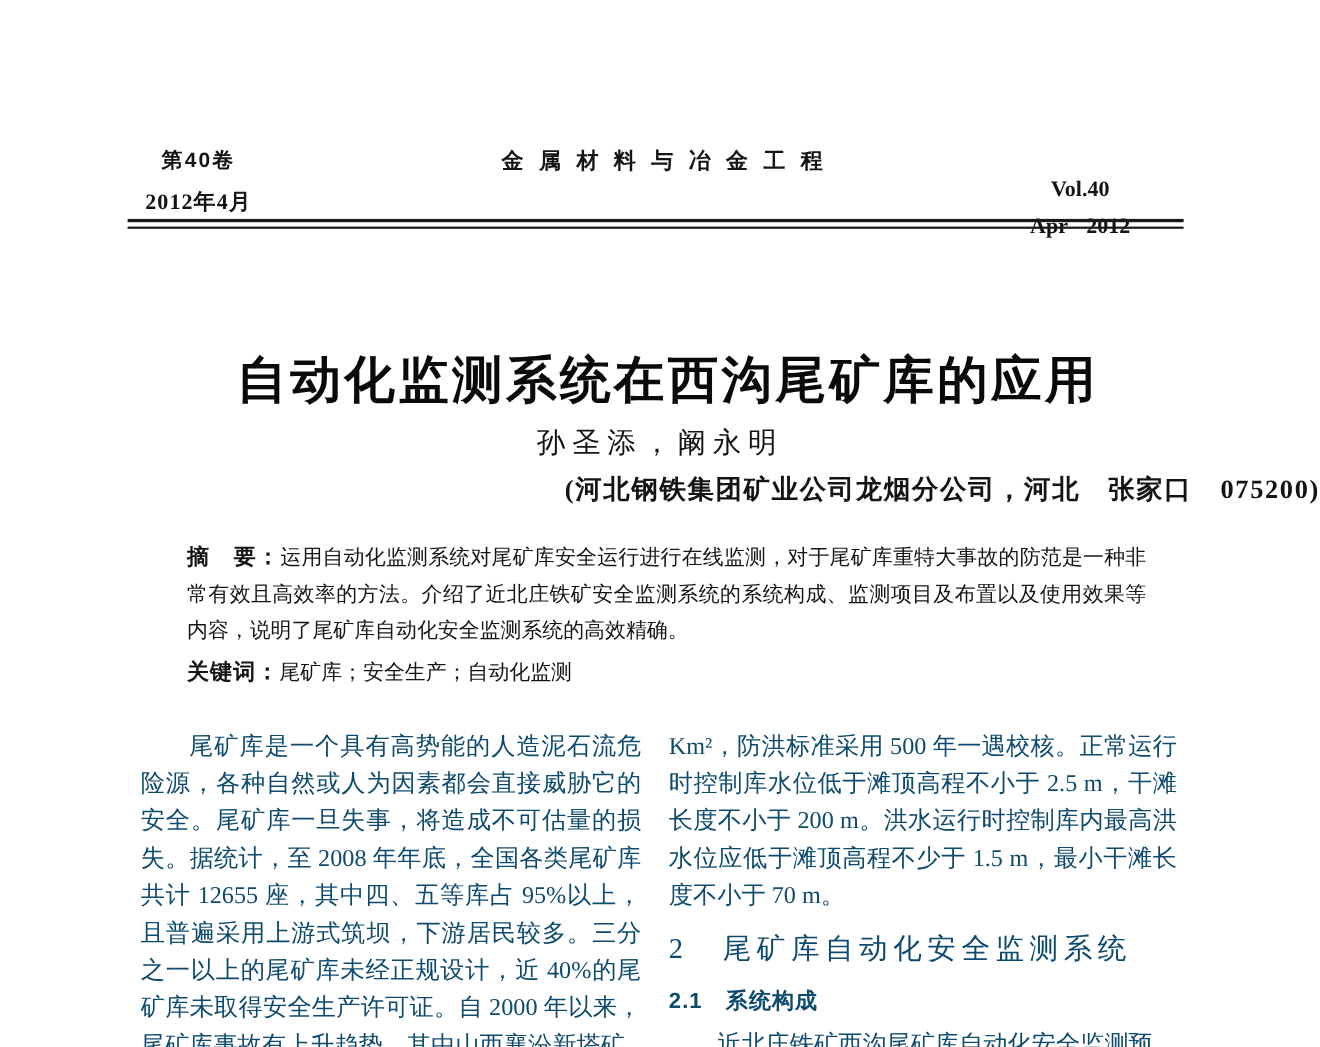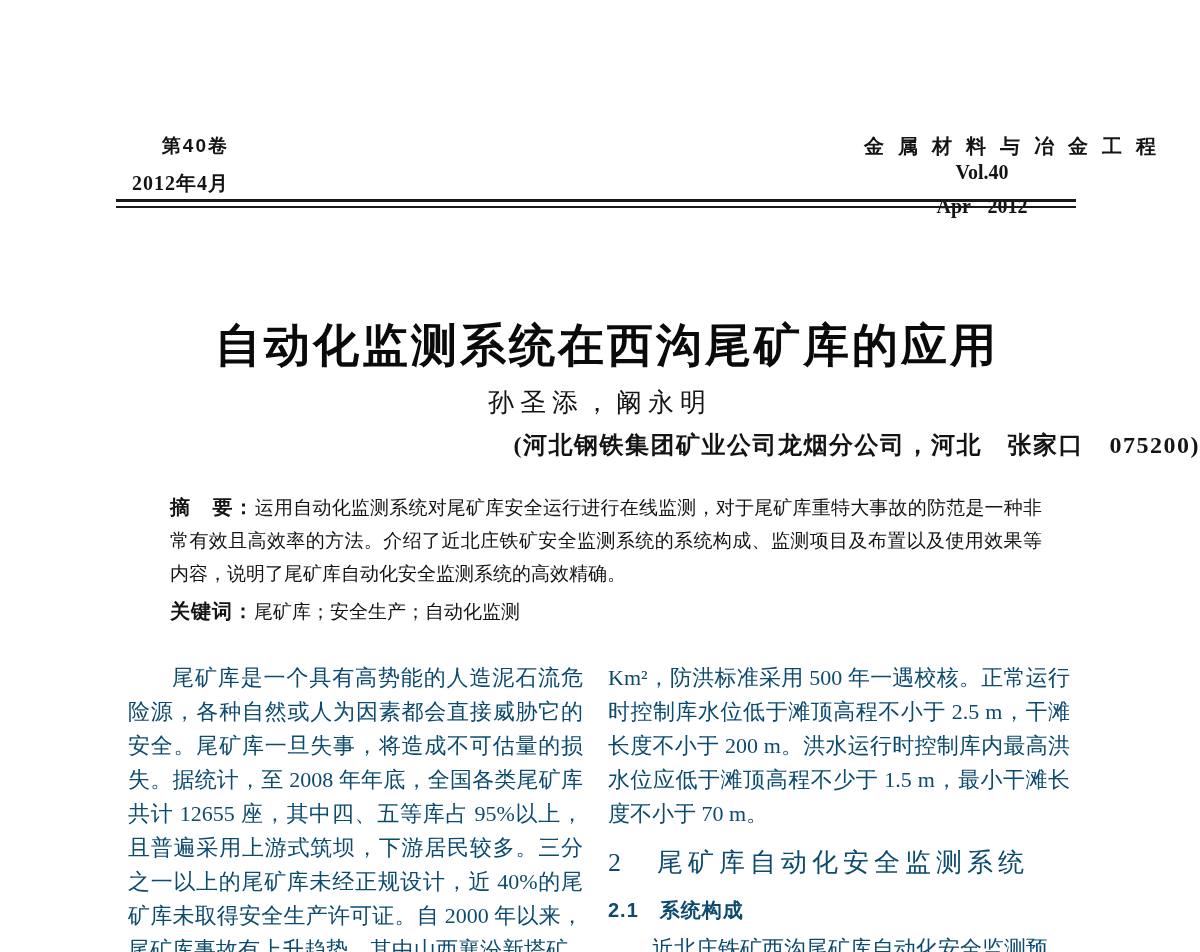--- a/index.html
+++ b/index.html
@@ -9,33 +9,33 @@
     position: relative;
     overflow: hidden;
     color: #141414;
     font-family: "Liberation Serif", serif;
     -webkit-font-smoothing: antialiased;
   }
 
   
   .hdr-left {
     position: absolute; left: 132px; top: 133px;
-    text-align: right;
+    text-align: center;
   }
   .hdr-left .l1 {
     font-family: "Liberation Sans", sans-serif;
     font-weight: bold; font-size: 19px; letter-spacing: 2px;
   }
   .hdr-left .l2 {
     font-family: "Liberation Serif", serif;
     font-weight: bold; font-size: 20px; margin-top: 11px; letter-spacing: 1px;
   }
   .hdr-center {
     position: absolute; left: 0; right: 30px; top: 133px;
-    text-align: right;
+    text-align: center;
     margin-left: 48px;
   }
   .hdr-center .cn {
     font-family: "Liberation Sans", sans-serif;
     font-weight: bold; font-size: 20px; letter-spacing: 14px;
   }
   .hdr-center .en {
     font-family: "Liberation Serif", serif;
     font-weight: bold; font-size: 21px; margin-top: 9px; letter-spacing: 0px;
   }

